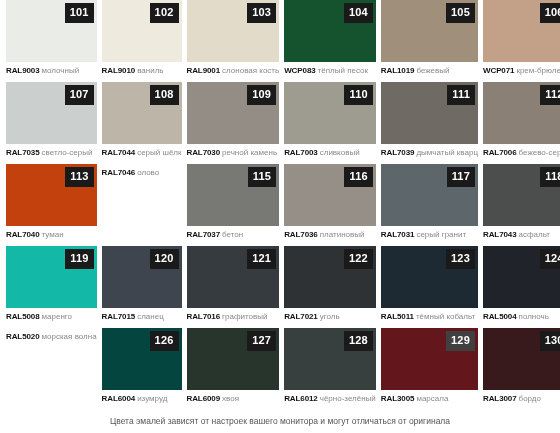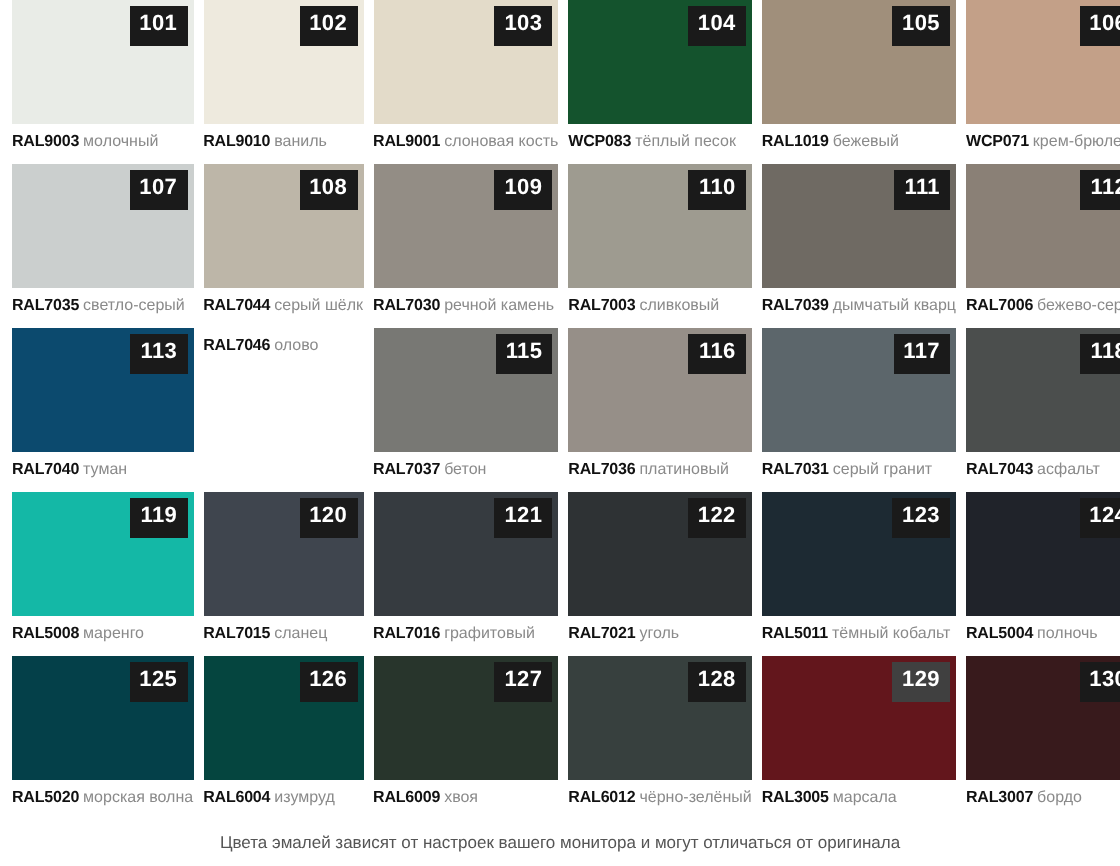--- a/index.html
+++ b/index.html
@@ -152,21 +152,21 @@
         </div>
         <div class="swatch-caption"><span class="swatch-code">RAL7039</span><span class="swatch-name">дымчатый кварц</span></div>
       </div>
       <div class="swatch-cell">
         <div class="swatch-chip" style="background: rgb(138, 128, 118);">
           <div class="swatch-badge" style="background: rgb(26, 26, 26); color: rgb(255, 255, 255);">112</div>
         </div>
         <div class="swatch-caption"><span class="swatch-code">RAL7006</span><span class="swatch-name">бежево-серый</span></div>
       </div>
       <div class="swatch-cell">
-        <div class="swatch-chip" style="background: #0c4a6e;">
+        <div class="swatch-chip" style="background: #c2410c;">
           <div class="swatch-badge" style="background: rgb(26, 26, 26); color: rgb(255, 255, 255);">113</div>
         </div>
         <div class="swatch-caption"><span class="swatch-code">RAL7040</span><span class="swatch-name">туман</span></div>
       </div>
       <div class="swatch-cell">
         <div class="swatch-caption"><span class="swatch-code">RAL7046</span><span class="swatch-name">олово</span></div>
       </div>
       <div class="swatch-cell">
         <div class="swatch-chip" style="background: rgb(120, 120, 116);">
           <div class="swatch-badge" style="background: rgb(26, 26, 26); color: rgb(255, 255, 255);">115</div>
@@ -221,23 +221,20 @@
         </div>
         <div class="swatch-caption"><span class="swatch-code">RAL5011</span><span class="swatch-name">тёмный кобальт</span></div>
       </div>
       <div class="swatch-cell">
         <div class="swatch-chip" style="background: rgb(32, 35, 42);">
           <div class="swatch-badge" style="background: rgb(26, 26, 26); color: rgb(255, 255, 255);">124</div>
         </div>
         <div class="swatch-caption"><span class="swatch-code">RAL5004</span><span class="swatch-name">полночь</span></div>
       </div>
       <div class="swatch-cell">
-        <div class="swatch-chip" style="background: rgb(4, 64, 73);">
-          <div class="swatch-badge" style="background: rgb(26, 26, 26); color: rgb(255, 255, 255);">125</div>
-        </div>
         <div class="swatch-caption"><span class="swatch-code">RAL5020</span><span class="swatch-name">морская волна</span></div>
       </div>
       <div class="swatch-cell">
         <div class="swatch-chip" style="background: rgb(5, 69, 63);">
           <div class="swatch-badge" style="background: rgb(26, 26, 26); color: rgb(255, 255, 255);">126</div>
         </div>
         <div class="swatch-caption"><span class="swatch-code">RAL6004</span><span class="swatch-name">изумруд</span></div>
       </div>
       <div class="swatch-cell">
         <div class="swatch-chip" style="background: rgb(40, 53, 44);">

